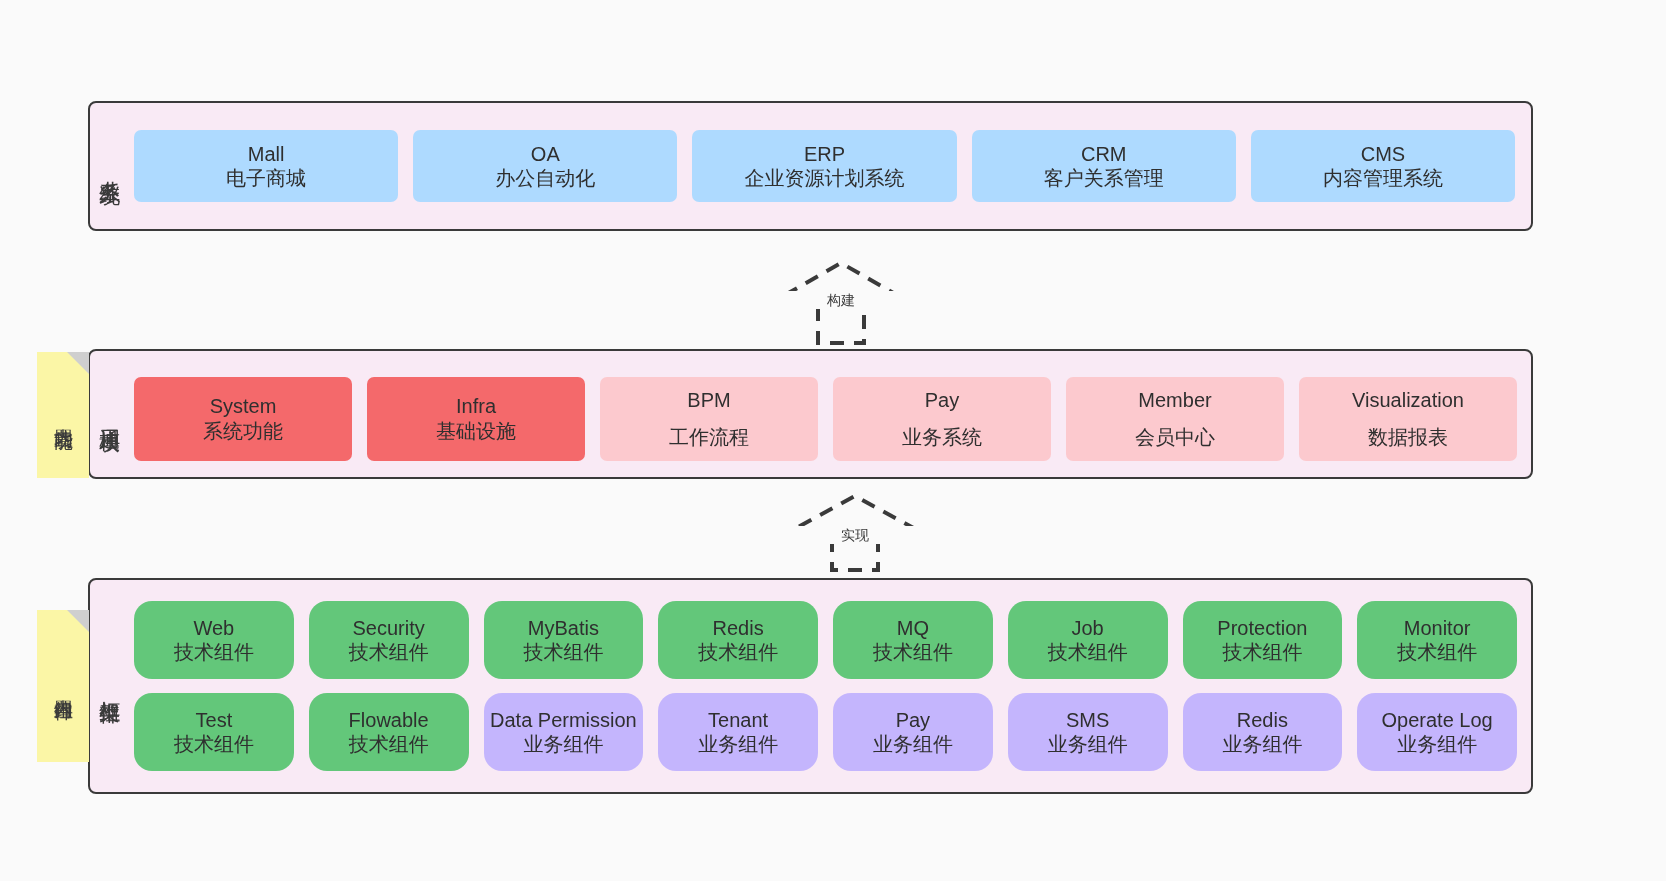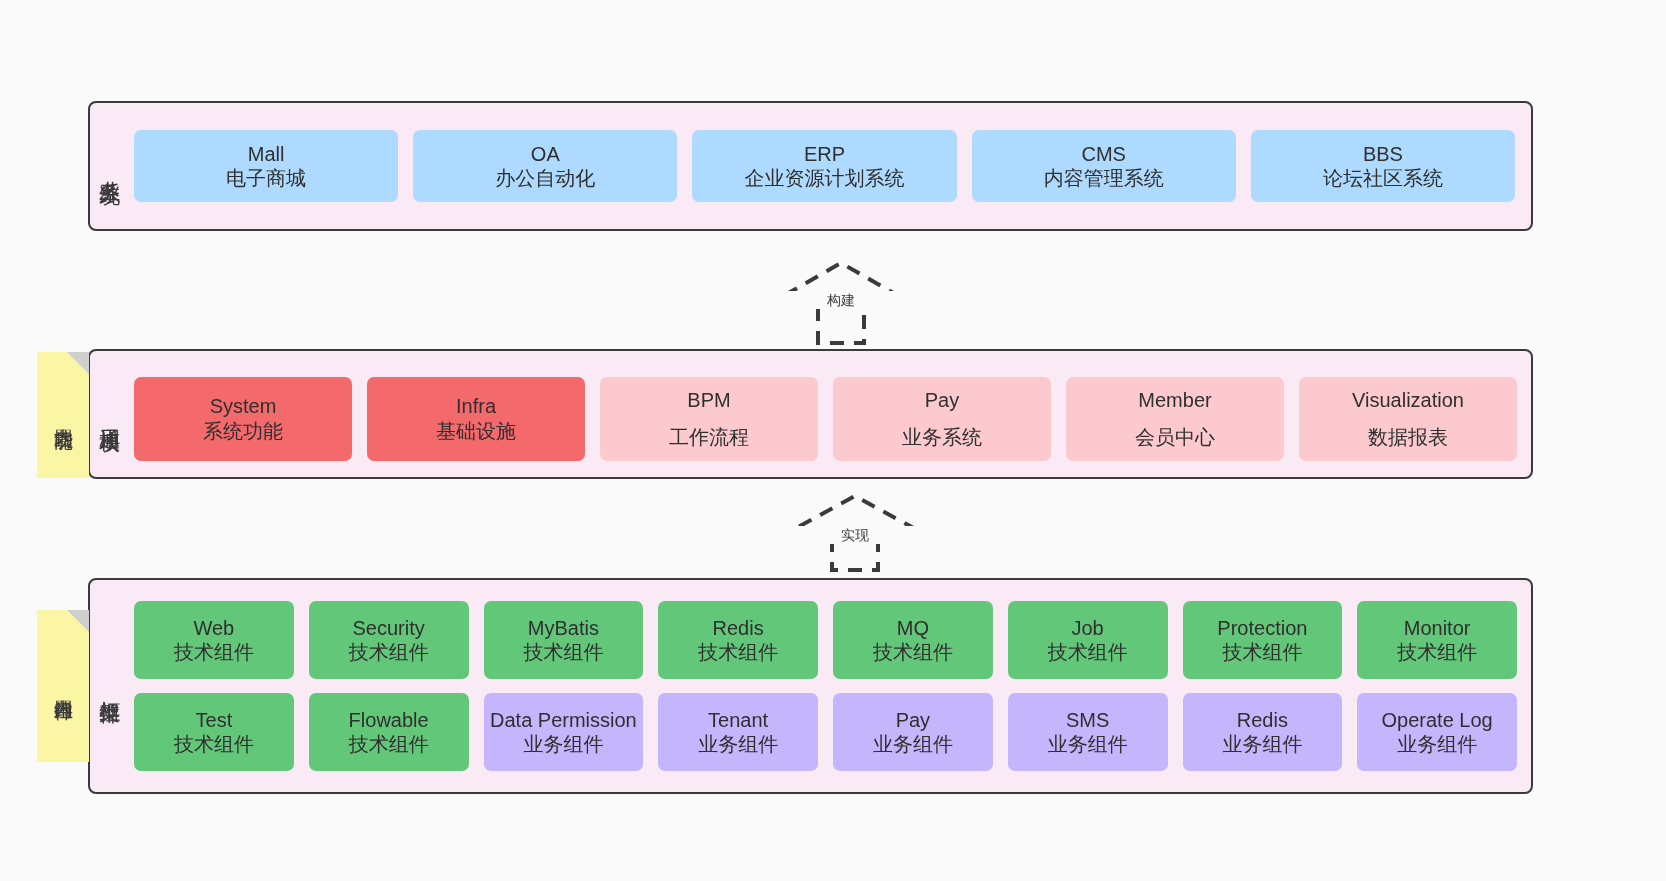--- a/index.html
+++ b/index.html
@@ -90,21 +90,21 @@
   .c-lightgreen  { background: #c4b5fd; }
 
   
   #layer-business  { left: 88px;  top: 101px; width: 1445px; height: 130px; }
   #layer-common    { left: 88px;  top: 349px; width: 1445px; height: 130px; }
   #layer-framework { left: 88px;  top: 578px; width: 1445px; height: 216px; }
 
   #layer-business  .layer-body { padding-right: 16px; }
   #layer-business  .box { height: 72px; }
   #layer-common    .box { height: 84px; margin-top: 9px; }
-  #layer-framework .box { height: 78px; }
+  #layer-framework .box { height: 78px; border-radius: 18px; }
 
   
   .note {
     position: absolute;
     background: #fbf6a6;
     width: 52px;
     box-sizing: border-box;
     display: flex;
     align-items: center;
     justify-content: center;
@@ -168,30 +168,30 @@
         <div class="box c-blue">
           <span class="t-en">OA</span>
           <span class="t-cn">办公自动化</span>
         </div>
 
         <div class="box c-blue">
           <span class="t-en">ERP</span>
           <span class="t-cn">企业资源计划系统</span>
         </div>
 
+        <div class="box c-blue">
+          <span class="t-en">CRM</span>
+          <span class="t-cn">客户关系管理</span>
+        </div>
 
         <div class="box c-blue">
           <span class="t-en">CMS</span>
           <span class="t-cn">内容管理系统</span>
         </div>
 
-        <div class="box c-blue">
-          <span class="t-en">BBS</span>
-          <span class="t-cn">论坛社区系统</span>
-        </div>
 
       </div>
     </div>
   </div>
 
   <div class="connector" id="conn-build">
     <svg width="170" height="88" viewBox="0 0 170 88">
       <polyline points="8,50 85,6 162,50" fill="none" stroke="#3a3a3a" stroke-width="4" stroke-dasharray="14,10" stroke-linecap="butt"></polyline>
       <polyline points="62,50 62,86 108,86 108,50" fill="none" stroke="#3a3a3a" stroke-width="4" stroke-dasharray="14,10" stroke-linecap="butt"></polyline>
       <line x1="62" y1="50" x2="108" y2="50" stroke="#3a3a3a" stroke-width="4" stroke-dasharray="14,10"></line>

